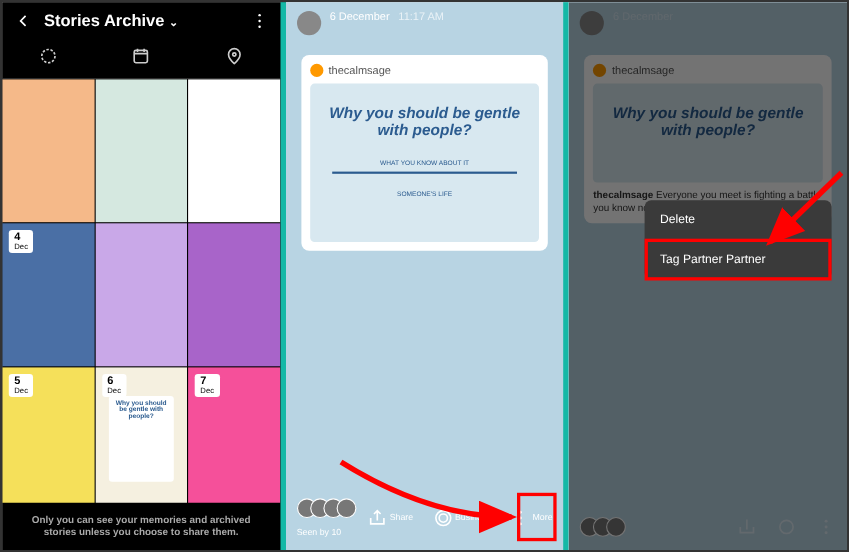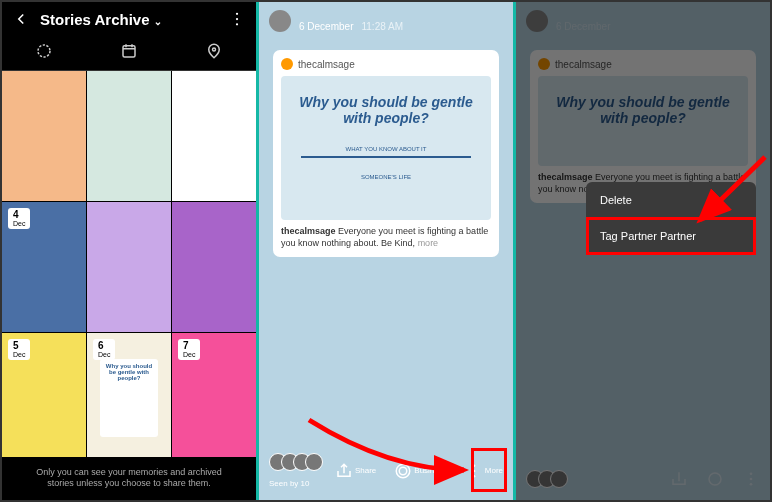--- a/index.html
+++ b/index.html
@@ -1,35 +1,35 @@
 <!DOCTYPE html>
 <html><head>
 <meta charset="utf-8">
 <style>
 * { margin: 0; padding: 0; box-sizing: border-box; }
 body { font-family: -apple-system, Helvetica, Arial, sans-serif; background: #fff; }
 .container { display: flex; width: 772px; height: 502px; border: 2px solid #333; }
-.panel { flex: 1; position: relative; overflow: hidden; border-right: 3px solid #14b8a6; }
+.panel { flex: 1; position: relative; overflow: hidden; border-right: 5px solid #14b8a6; }
 .panel:last-child { border-right: none; }
 
 
 .p1 { background: #000; color: #fff; display: flex; flex-direction: column; }
 .p1-header { display: flex; align-items: center; padding: 8px 10px; gap: 10px; }
 .p1-title { font-size: 15px; font-weight: 600; flex: 1; }
 .p1-tabs { display: flex; justify-content: space-around; padding: 6px 0; border-bottom: 1px solid #333; }
 .p1-tabs .tab { color: #fff; opacity: 0.8; }
 .p1-grid { display: grid; grid-template-columns: repeat(3, 1fr); gap: 1px; flex: 1; overflow: hidden; }
 .grid-item { position: relative; background: #f5a; min-height: 130px; }
 .date-badge { position: absolute; top: 6px; left: 6px; background: #fff; color: #000; border-radius: 3px; padding: 2px 5px; font-size: 10px; font-weight: 700; line-height: 1; }
 .date-badge small { display: block; font-size: 7px; font-weight: 400; }
-.p1-footer { padding: 10px 26px; text-align: center; font-size: 9px; color: #aaa; line-height: 1.3; }
+.p1-footer { padding: 10px 26px; text-align: center; font-size: 9px; color: #aaa; line-height: 1.3; font-weight: bold; }
 
 
 .story-panel { background: #b8d4e3; display: flex; flex-direction: column; }
-.story-header { display: flex; align-items: flex-end; gap: 8px; padding: 8px 10px; font-size: 10px; color: #fff; }
+.story-header { display: flex; align-items: flex-start; gap: 8px; padding: 8px 10px; font-size: 10px; color: #fff; }
 .avatar { width: 22px; height: 22px; border-radius: 50%; background: #888; }
 .story-card { margin: 10px 14px 0; background: #fff; border-radius: 7px; padding: 8px; flex: 0 0 auto; }
 .card-user { font-size: 10px; color: #555; display: flex; align-items: center; gap: 5px; }
 .card-user .dot { width: 12px; height: 12px; border-radius: 50%; background: #f90; }
 .card-image { margin-top: 6px; background: #d8e8f0; border-radius: 4px; padding: 18px 10px 40px; text-align: center; position: relative; }
 .card-headline { color: #2b5b8f; font-size: 14px; font-weight: 700; font-style: italic; }
 .card-caption { margin-top: 6px; font-size: 9px; color: #333; line-height: 1.3; }
 .card-caption b { font-weight: 600; }
 .story-bottom { margin-top: auto; padding: 8px 10px 12px; display: flex; align-items: center; justify-content: space-between; color: #fff; font-size: 8px; }
 .viewers { display: flex; }
@@ -111,35 +111,32 @@
         <div class="date-badge"><span>7</span><small>Dec</small></div>
       </div>
     </div>
     <div class="p1-footer">Only you can see your memories and archived stories unless you choose to share them.</div>
   </div>
 
   <div class="panel story-panel">
     <div class="story-header">
       <div class="avatar"></div>
       <span>6 December</span>
-      <span style="opacity:.7">11:28 AM</span>
+      <span style="opacity:.7">11:17 AM</span>
     </div>
     <div class="story-card">
       <div class="card-user">
           <span class="dot"></span>
           <span>thecalmsage</span>
         </div>
       <div class="card-image">
         <div class="card-headline">Why you should be gentle with people?</div>
         <div style="margin-top:20px;font-size:6px;color:#2b5b8f">WHAT YOU KNOW ABOUT IT</div>
         <div style="margin:4px 10px;border-top:2px solid #2b5b8f"></div>
         <div style="margin-top:16px;font-size:6px;color:#2b5b8f">SOMEONE'S LIFE</div>
-      </div>
-      <div class="card-caption">
-        <b>thecalmsage</b> <span>Everyone you meet is fighting a battle you know nothing about. Be Kind,</span> <span style="color:#999">more</span>
       </div>
     </div>
     <div class="story-bottom">
       <div>
         <div class="viewers">
           <div class="v"></div>
             <div class="v"></div>
             <div class="v"></div>
             <div class="v"></div>
         </div>

